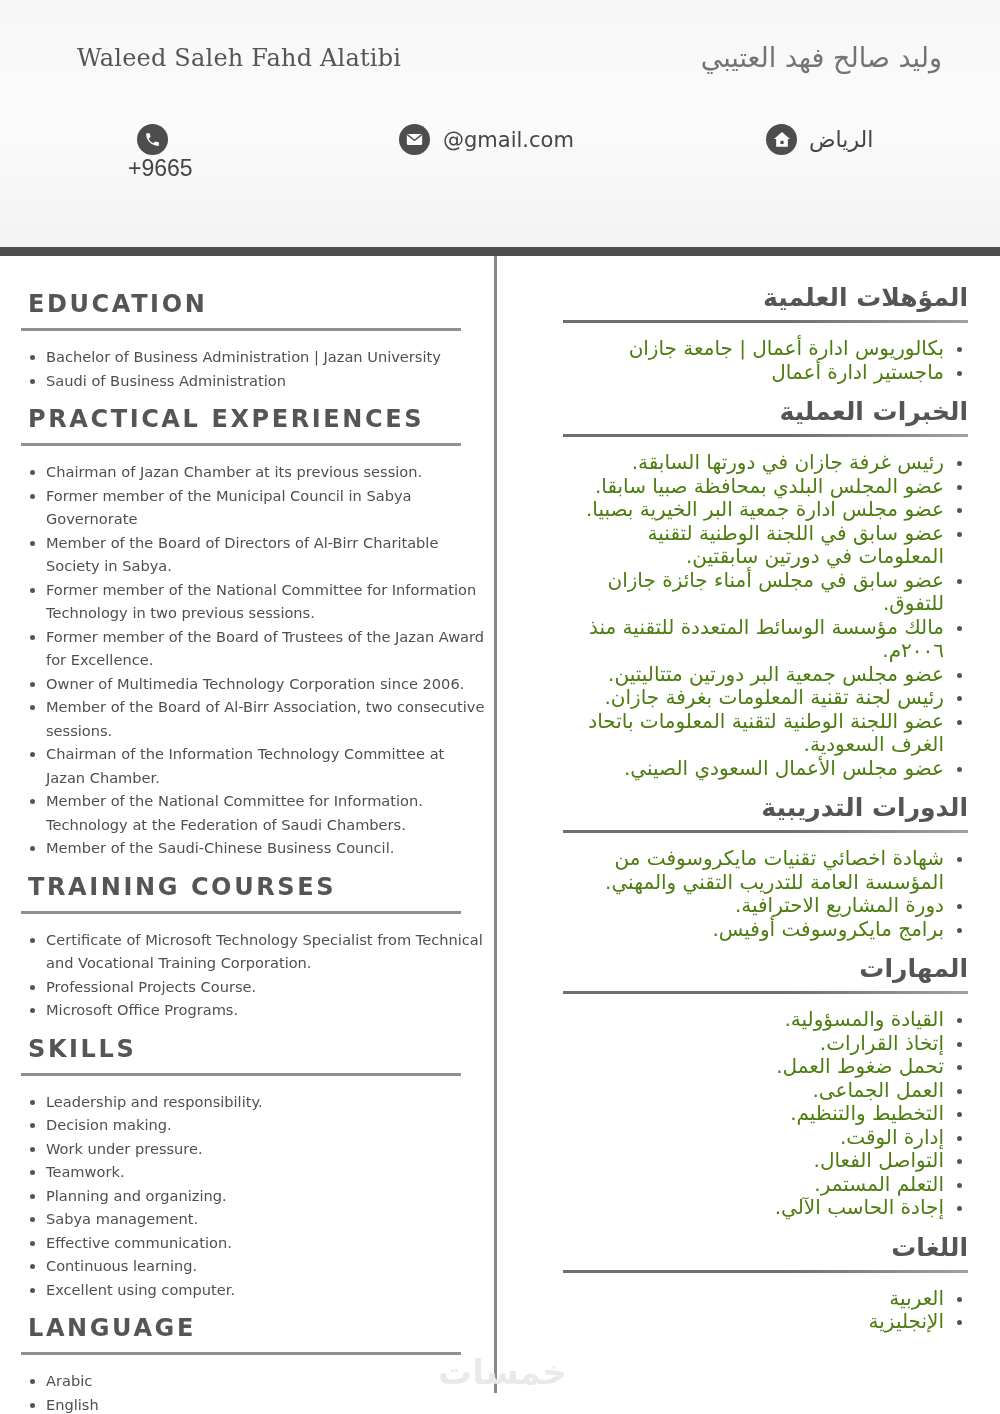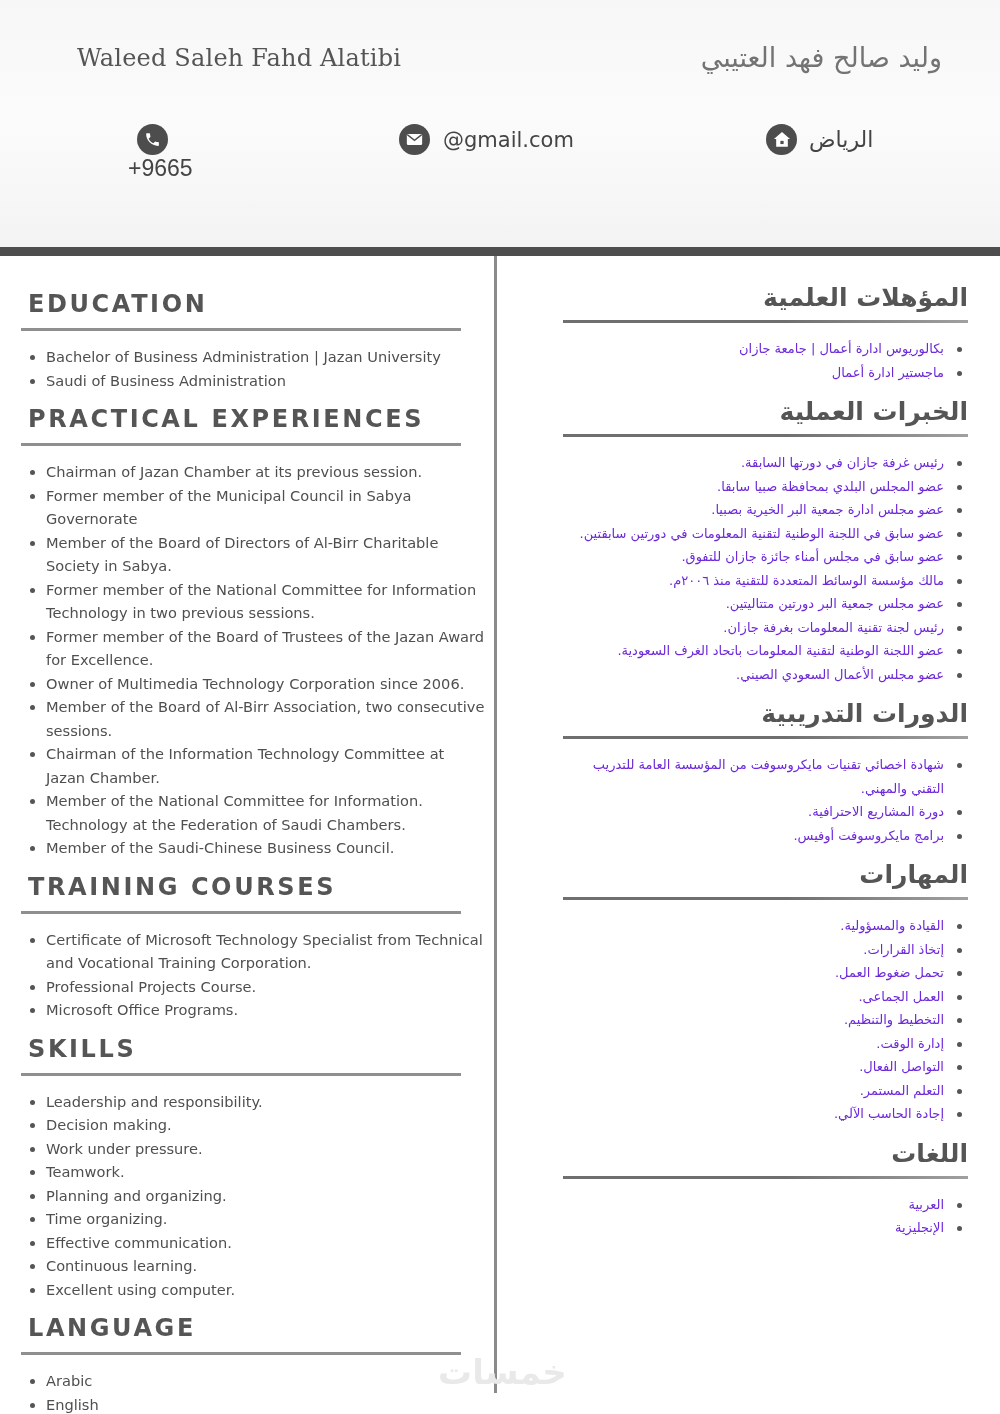--- a/index.html
+++ b/index.html
@@ -59,21 +59,21 @@
 
   ul { margin: 0; padding: 0; list-style: none; }
   .col-left li {
     position: relative; padding-left: 25px; font-size: 14.6px; line-height: 23.5px; color: #4f4f4f;
   }
   .col-left li::before {
     content: ""; position: absolute; left: 9px; top: 10px; width: 5px; height: 5px;
     border-radius: 50%; background: #555;
   }
   .col-right li {
-    position: relative; padding-right: 24px; font-size: 13px; line-height: 23.5px; color: #6d28d9;
+    position: relative; padding-right: 24px; font-size: 20px; line-height: 23.5px; color: #4d7c0f;
   }
   .col-right li::before {
     content: ""; position: absolute; right: 6px; top: 10px; width: 5px; height: 5px;
     border-radius: 50%; background: #555;
   }
   .sec { margin-bottom: 10px; }
 
   .watermark {
     position: absolute; left: 438px; top: 1352px; font-size: 34px; color: #e9e9e9;
     direction: rtl; font-weight: bold;
@@ -158,21 +158,21 @@
 
   <div class="sec">
     <h2 class="sec-title-en">SKILLS</h2>
     <div class="rule-l"></div>
     <ul>
       <li>Leadership and responsibility.</li>
       <li>Decision making.</li>
       <li>Work under pressure.</li>
       <li>Teamwork.</li>
       <li>Planning and organizing.</li>
-      <li>Time organizing.</li>
+      <li>Sabya management.</li>
       <li>Effective communication.</li>
       <li>Continuous learning.</li>
       <li>Excellent using computer.</li>
     </ul>
   </div>
 
   <div class="sec">
     <h2 class="sec-title-en">LANGUAGE</h2>
     <div class="rule-l"></div>
     <ul>

